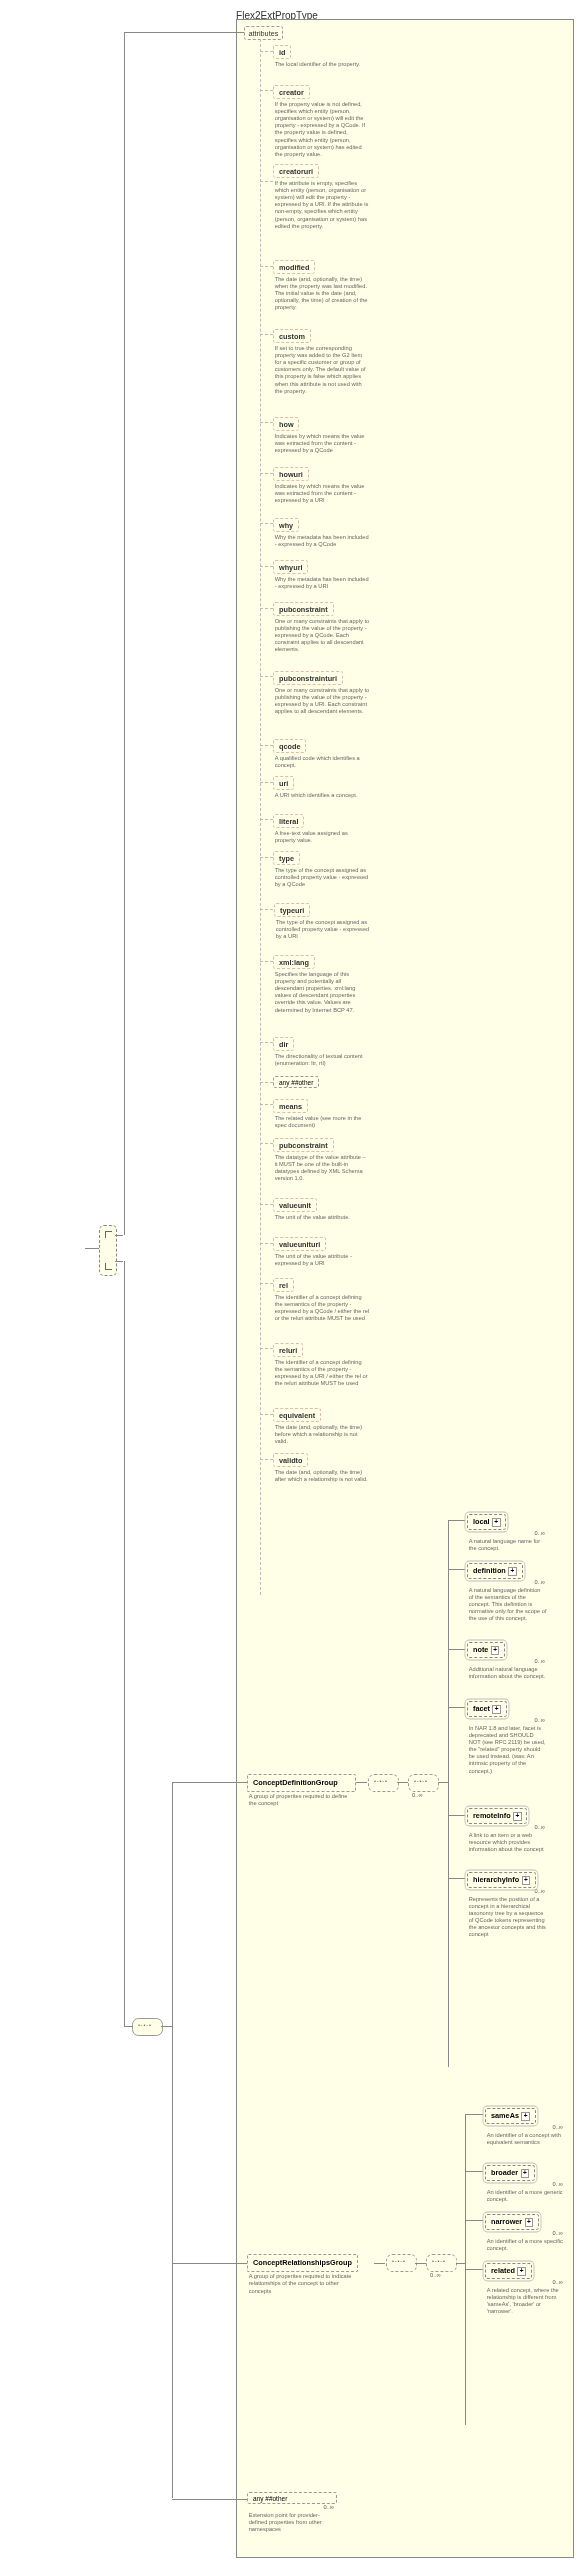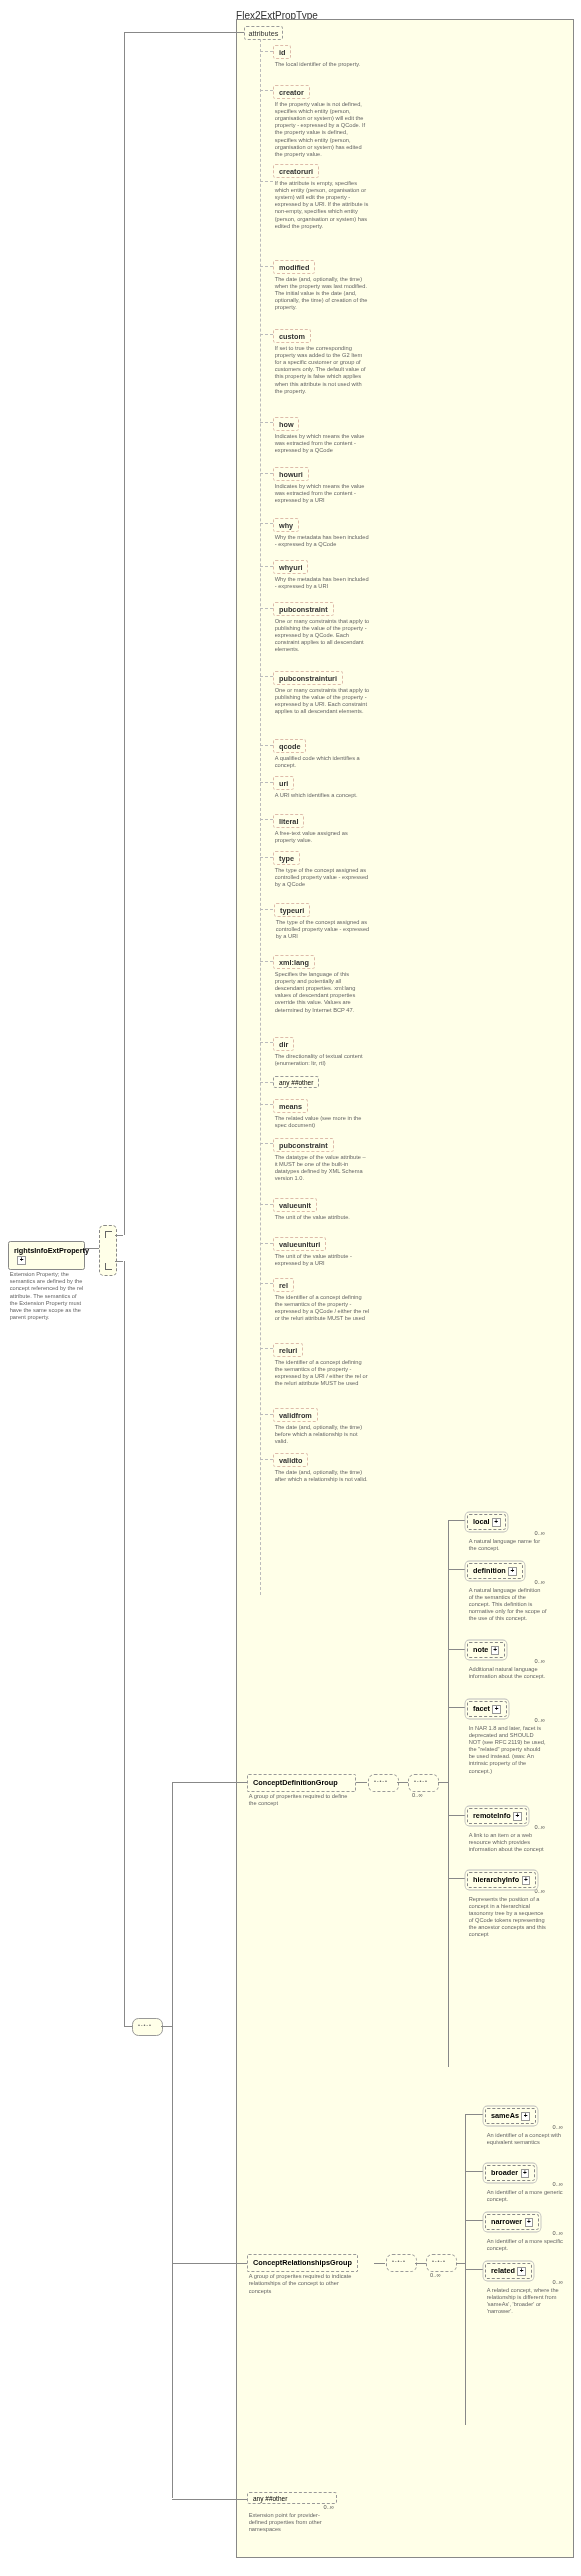--- a/index.html
+++ b/index.html
@@ -212,24 +212,20 @@
 </style>
 </head>
 <body>
 
 <div class="canvas">
 
   <div class="type-label" style="position:absolute; left:228px; top:0;">Flex2ExtPropType</div>
 
   <div class="main-container" style="left:228px; top:11.4px; width:338px; height:2539px;"></div>
 
-  <div class="root-node" style="left:0; top:1233px;">
-    <div class="root-head"><span>rightsInfoExtProperty</span></div>
-    <div class="elem-desc">Extension Property; the semantics are defined by the concept referenced by the rel attribute. The semantics of the Extension Property must have the same scope as the parent property.</div>
-  </div>
 
   <div class="connector-h" style="left:77px; top:1240px; width:14px;"></div>
   <div class="branch-box" style="left:91px; top:1217px;"></div>
 
   <div class="connector-h" style="left:107px; top:1227px; width:8.1px;"></div>
   <div class="connector-v" style="left:116px; top:24.4px; height:1203px;"></div>
   <div class="connector-h" style="left:116px; top:24.4px; width:120px;"></div>
 
   <div class="attr-box" style="left:236px; top:18px;">attributes</div>
 
@@ -255,21 +251,21 @@
   <div class="attr-node" style="left:265px; top:1029px;"><div class="attr-head">dir</div><div class="attr-desc">The directionality of textual content (enumeration: ltr, rtl)</div></div>
   <div class="any-node" style="left:265px; top:1068px;">
       <div class="any-head">any ##other</div>
     </div>
   <div class="attr-node" style="left:265px; top:1091px;"><div class="attr-head">means</div><div class="attr-desc">The related value (see more in the spec document)</div></div>
   <div class="attr-node" style="left:265px; top:1130px;"><div class="attr-head">pubconstraint</div><div class="attr-desc">The datatype of the value attribute – it MUST be one of the built-in datatypes defined by XML Schema version 1.0.</div></div>
   <div class="attr-node" style="left:265px; top:1190px;"><div class="attr-head">valueunit</div><div class="attr-desc">The unit of the value attribute.</div></div>
   <div class="attr-node" style="left:265px; top:1229px;"><div class="attr-head">valueunituri</div><div class="attr-desc">The unit of the value attribute - expressed by a URI</div></div>
   <div class="attr-node" style="left:265px; top:1270px;"><div class="attr-head">rel</div><div class="attr-desc">The identifier of a concept defining the semantics of the property - expressed by a QCode / either the rel or the reluri attribute MUST be used</div></div>
   <div class="attr-node" style="left:265px; top:1335px;"><div class="attr-head">reluri</div><div class="attr-desc">The identifier of a concept defining the semantics of the property - expressed by a URI / either the rel or the reluri attribute MUST be used</div></div>
-  <div class="attr-node" style="left:265px; top:1400px;"><div class="attr-head">validfrom</div><div class="attr-desc">The date (and, optionally, the time) before which a relationship is not valid.</div></div>
+  <div class="attr-node" style="left:265px; top:1400px;"><div class="attr-head">equivalent</div><div class="attr-desc">The date (and, optionally, the time) before which a relationship is not valid.</div></div>
   <div class="attr-node" style="left:265px; top:1445px;"><div class="attr-head">validto</div><div class="attr-desc">The date (and, optionally, the time) after which a relationship is not valid.</div></div>
 
   <div class="connector-h" style="left:252px; top:43px; width:13px; border-top-style:dashed; border-color:#bbb;"></div>
   <div class="connector-h" style="left:252px; top:82px; width:13px; border-top-style:dashed; border-color:#bbb;"></div>
   <div class="connector-h" style="left:252px; top:173px; width:13px; border-top-style:dashed; border-color:#bbb;"></div>
   <div class="connector-h" style="left:252px; top:258px; width:13px; border-top-style:dashed; border-color:#bbb;"></div>
   <div class="connector-h" style="left:252px; top:326px; width:13px; border-top-style:dashed; border-color:#bbb;"></div>
   <div class="connector-h" style="left:252px; top:414px; width:13px; border-top-style:dashed; border-color:#bbb;"></div>
   <div class="connector-h" style="left:252px; top:465px; width:13px; border-top-style:dashed; border-color:#bbb;"></div>
   <div class="connector-h" style="left:252px; top:515px; width:13px; border-top-style:dashed; border-color:#bbb;"></div>

